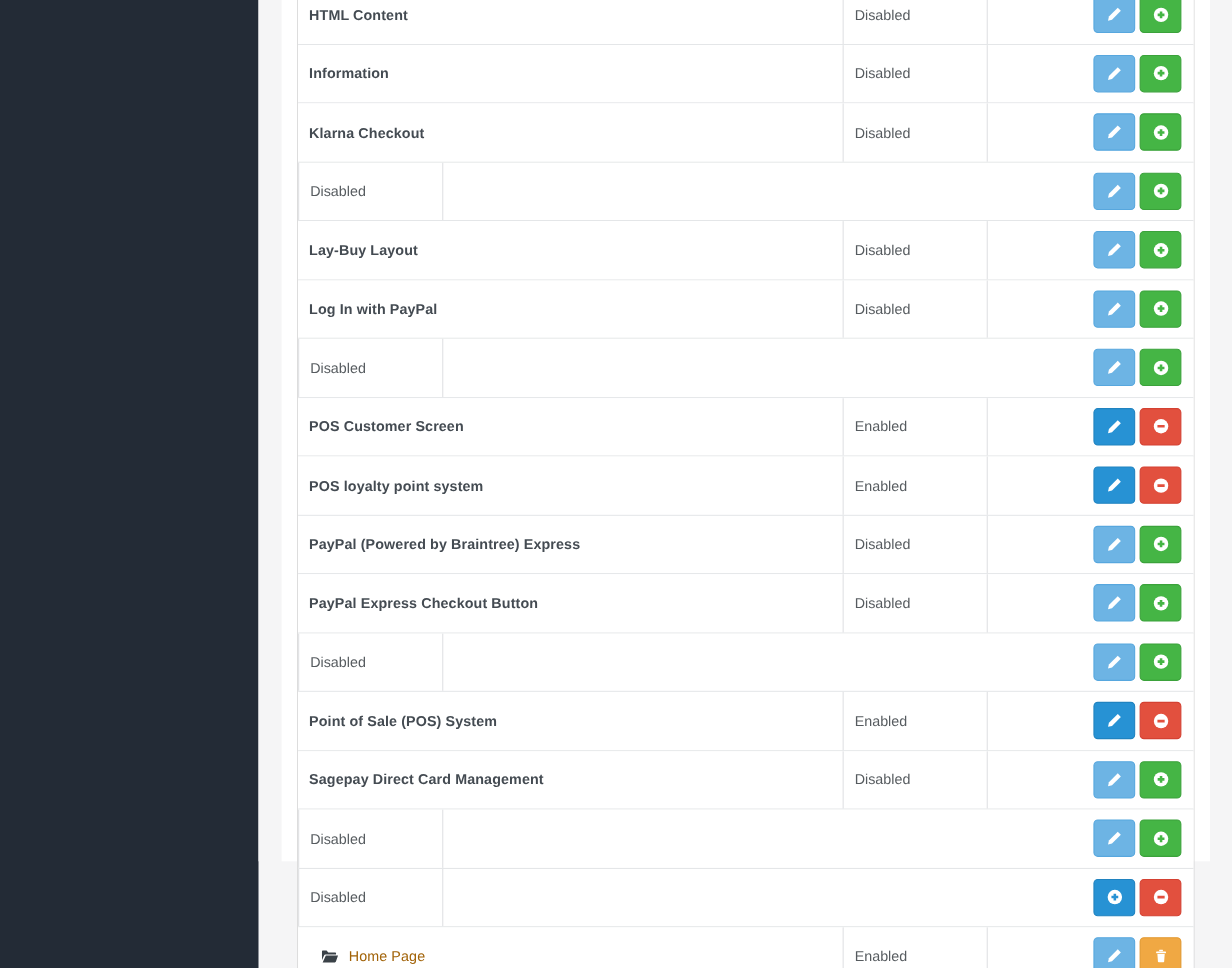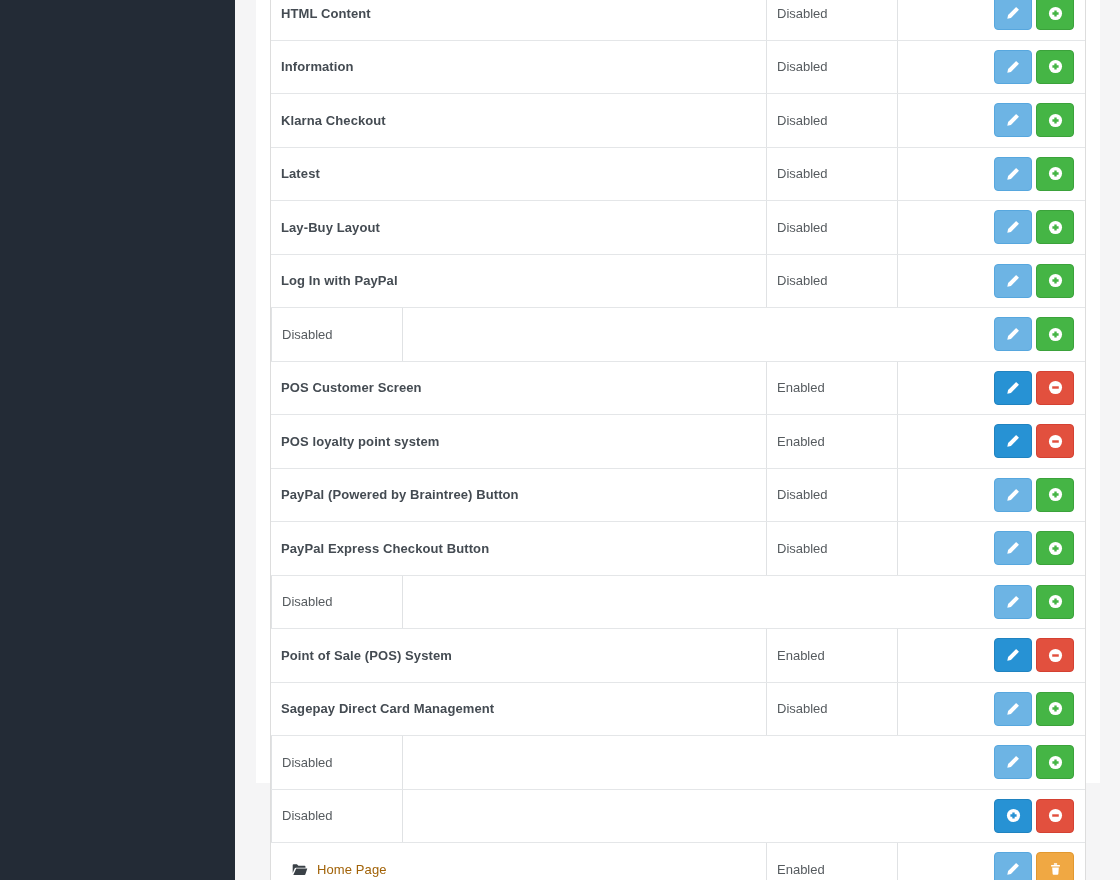--- a/index.html
+++ b/index.html
@@ -136,24 +136,20 @@
                 <span class="ic">
                   <svg width="15" height="15" viewBox="0 0 16 16">
                     <circle cx="8" cy="8" r="7" fill="#fff"></circle>
                     <path d="M8 4.7v6.6M4.7 8h6.6" stroke="var(--bg)" stroke-width="2.5" fill="none"></path>
                   </svg>
                 </span>
               </button>
             </div>
   </div>
           <div class="trow">
-    <div class="cell name-cell">
-
-      <span class="name">Latest</span>
-    </div>
     <div class="cell status-cell">Disabled</div>
     <div class="cell action-cell">
               <button class="btn light-blue">
                 <span class="ic">
                   <svg width="14" height="14" viewBox="0 0 16 16">
                     <path d="M11.6 1.2l3.2 3.2-9.2 9.2-4.1 1 .9-4.2z" fill="#fff"></path>
                   </svg>
                 </span>
               </button>
               <button class="btn green">
@@ -278,21 +274,21 @@
                     <circle cx="8" cy="8" r="7" fill="#fff"></circle>
                     <path d="M4.5 8h7" stroke="var(--bg)" stroke-width="2.6" fill="none"></path>
                   </svg>
                 </span>
               </button>
             </div>
   </div>
           <div class="trow">
     <div class="cell name-cell">
 
-      <span class="name">PayPal (Powered by Braintree) Button</span>
+      <span class="name">PayPal (Powered by Braintree) Express</span>
     </div>
     <div class="cell status-cell">Disabled</div>
     <div class="cell action-cell">
               <button class="btn light-blue">
                 <span class="ic">
                   <svg width="14" height="14" viewBox="0 0 16 16">
                     <path d="M11.6 1.2l3.2 3.2-9.2 9.2-4.1 1 .9-4.2z" fill="#fff"></path>
                   </svg>
                 </span>
               </button>

